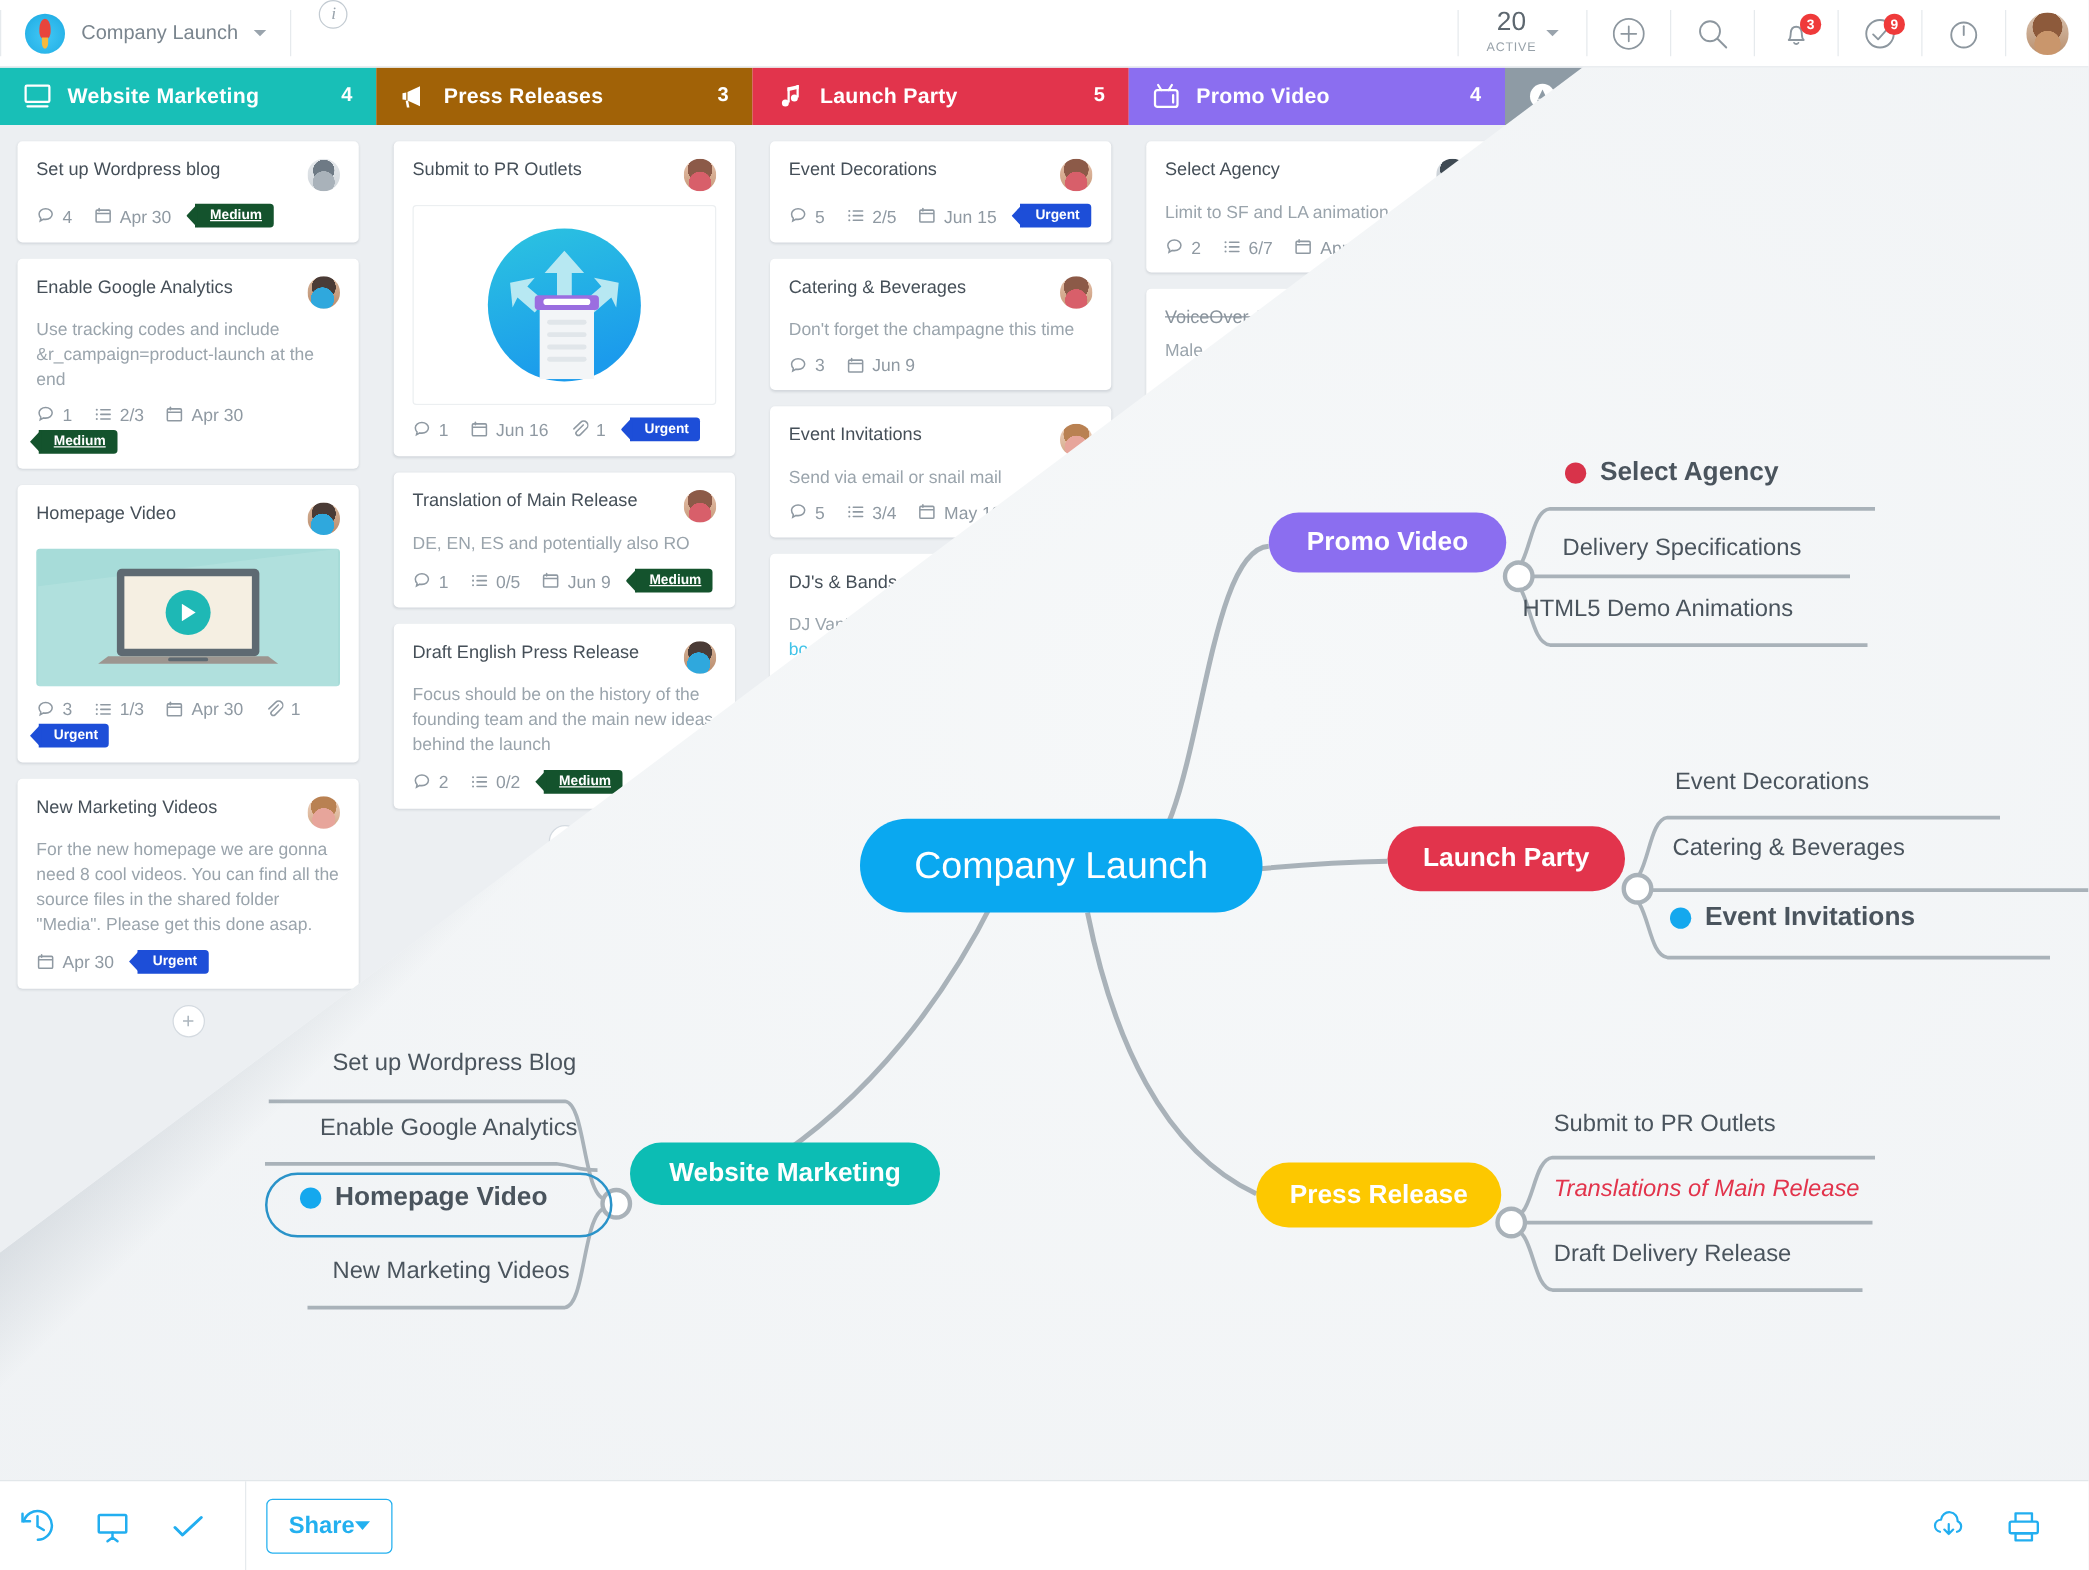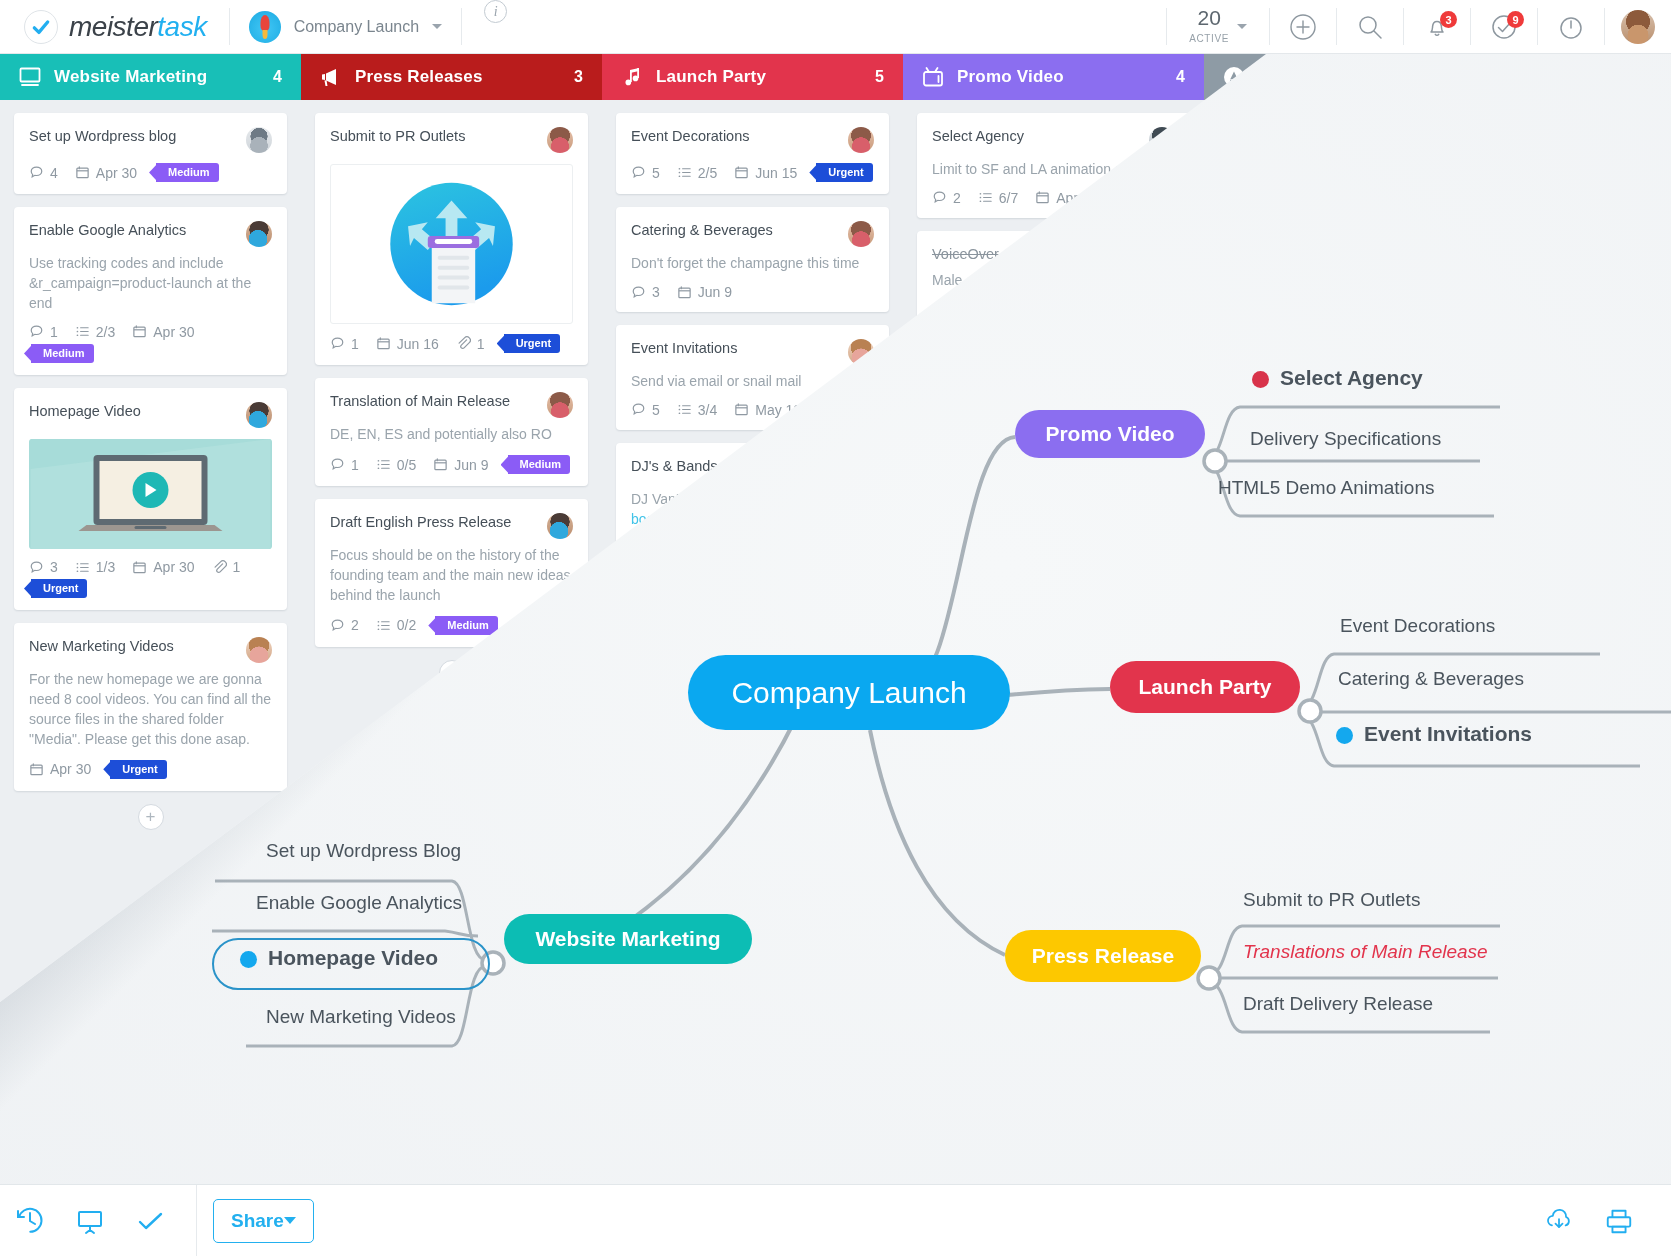--- a/index.html
+++ b/index.html
@@ -145,21 +145,21 @@
     font-size: 11px; font-weight: bold; color: #fff;
     padding: 3px 9px 3px 12px; position: relative; line-height: 1.2;
     border-radius: 0 3px 3px 0; margin-left: 2px;
   }
   .tag::before {
     content:""; position: absolute; left: -7px; top: 0; bottom: 0;
     width: 9px;
     background: inherit;
     clip-path: polygon(100% 0, 100% 100%, 0 50%);
   }
-  .tag-medium { background: #8b5cf6; }
+  .tag-medium { background: #14532d; text-decoration: underline; }
   .tag-urgent { background: #1d4ed8; }
 
   .card-img {
     margin-top: 11px; border-radius: 3px; overflow: hidden;
     height: 110px; position: relative;
   }
   .img-laptop { background: #a7dcd9; }
   .img-upload { background: #fff; border: 1px solid #eceff1; height: 160px; }
 
   .add-btn {
@@ -218,30 +218,20 @@
   }
   .share-caret { width: 0; height: 0; border-left: 6px solid transparent; border-right: 6px solid transparent; border-top: 7px solid #23b0ef; }
   .bb-spacer { flex: 1 1 auto; }
 </style>
 </head>
 <body>
 
 <div id="kanban-layer">
 
   <div class="topbar">
-    <div class="brand">
-      <span class="brand-check">
-        <svg viewBox="0 0 24 24" fill="none" stroke="#22aef0" stroke-width="4" stroke-linecap="round" stroke-linejoin="round">
-            <path d="M4 13l5.5 5.5L20 6"></path>
-          </svg>
-      </span>
-      <span class="brand-word">
-        <span class="b1">meister</span><span class="b2">task</span>
-      </span>
-    </div>
     <div class="tb-sep"></div>
     <div class="project">
       <span class="rocket"></span>
       <span class="project-name">Company Launch</span>
       <span class="caret-d"></span>
     </div>
     <div class="tb-sep"></div>
     <div class="info-ico">i</div>
     <div class="tb-spacer"></div>
     <div class="tb-sep"></div>
@@ -427,21 +417,21 @@
                 </svg>
                 <span>Apr 30</span>
               </span>
               <span class="tag tag-urgent">Urgent</span>
             </div>
           </div>
           <button class="add-btn">+</button>
         </div>
       </div>
       <div class="col">
-        <div class="col-head" style="background: #b91c1c;">
+        <div class="col-head" style="background: #a16207;">
           <span class="ico">
             <svg viewBox="0 0 24 24" fill="#fff">
               <path d="M3 9.5v5l3 .5V9z"></path>
               <path d="M7 8.6l10-4.6v16l-10-4.6z"></path>
               <path d="M5.5 15.5l1 5.5h2l-1-5.7z"></path>
             </svg>
           </span>
           <span class="col-title">Press Releases</span>
           <span class="col-num">3</span>
         </div>

